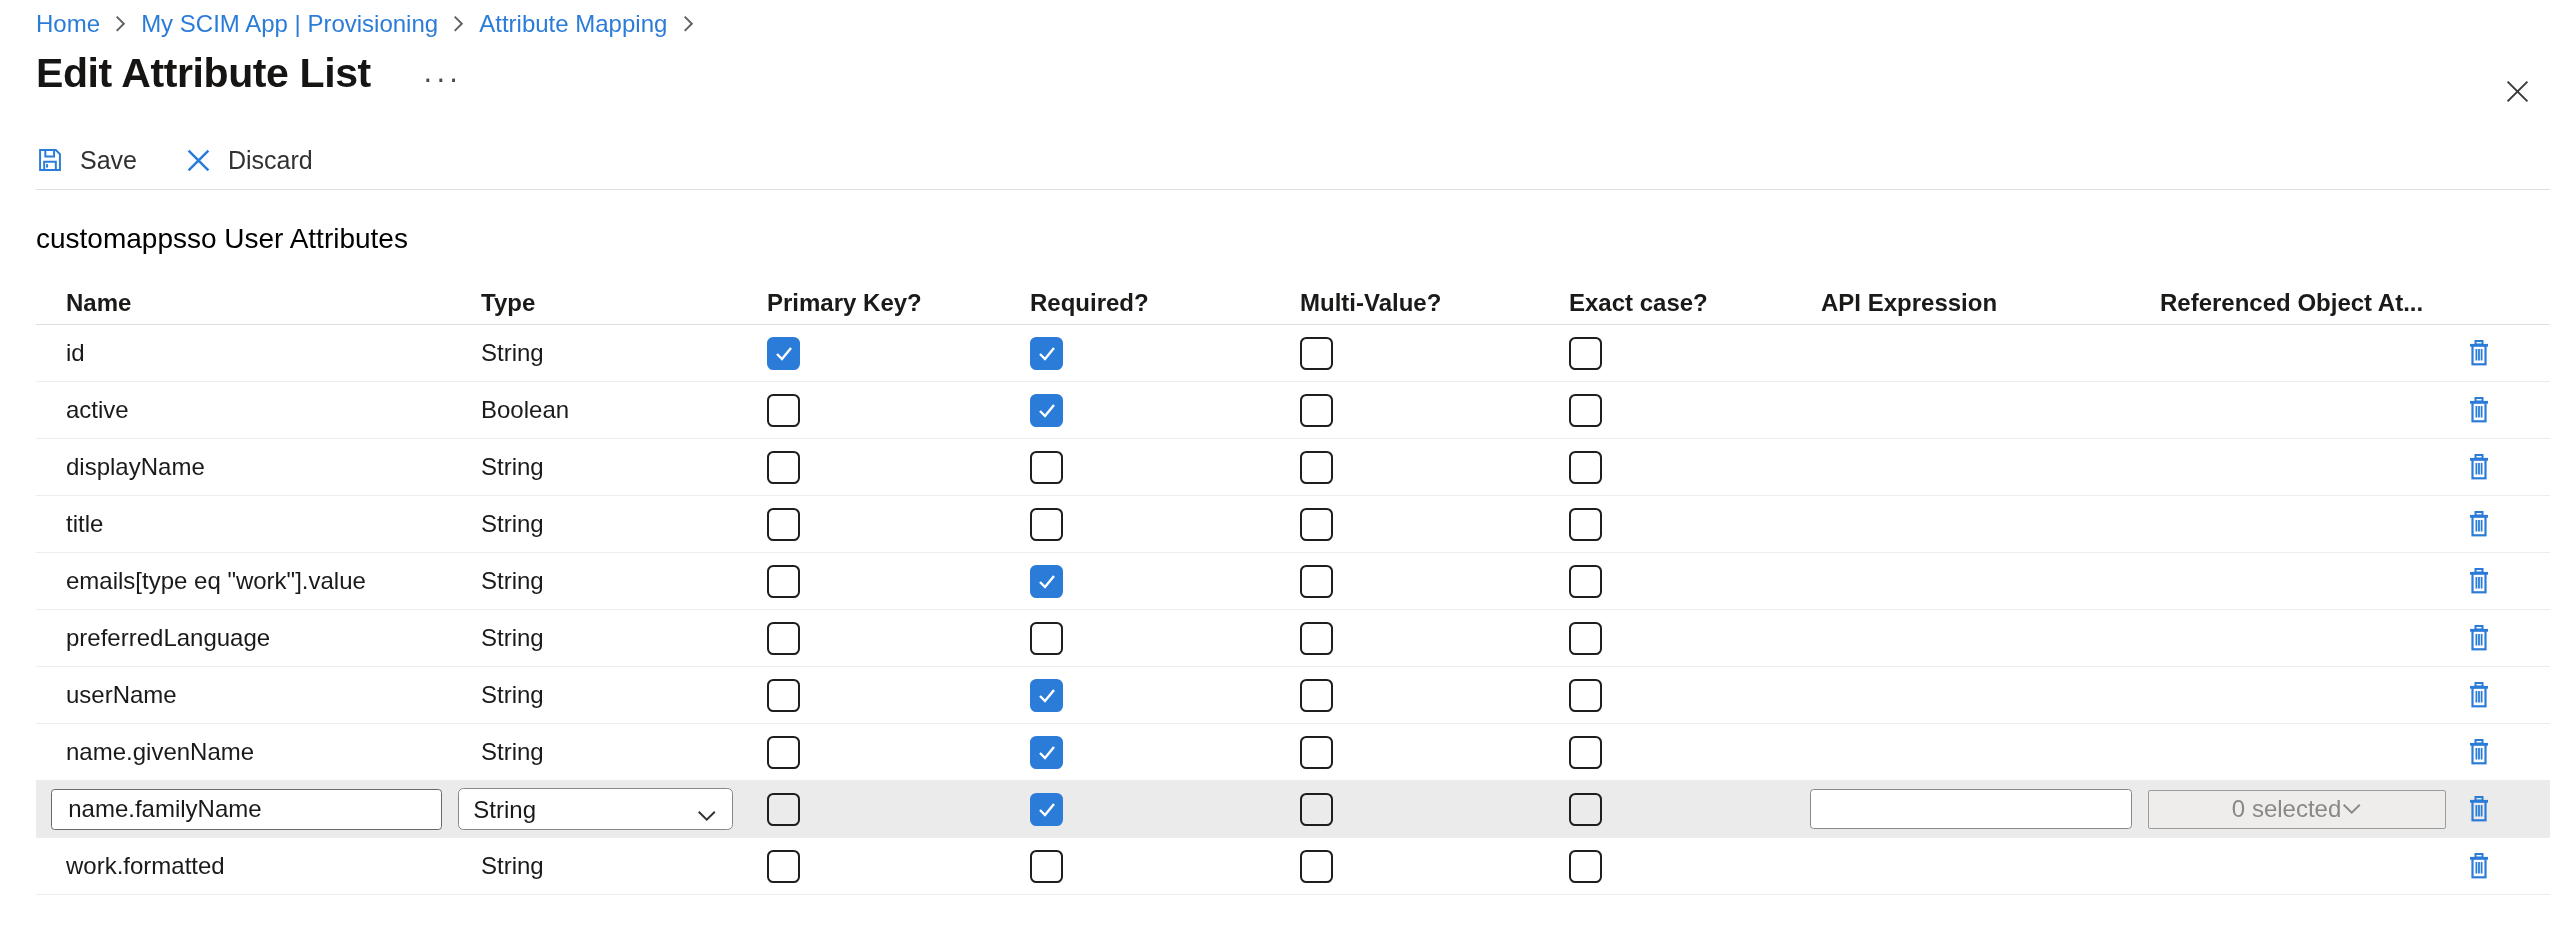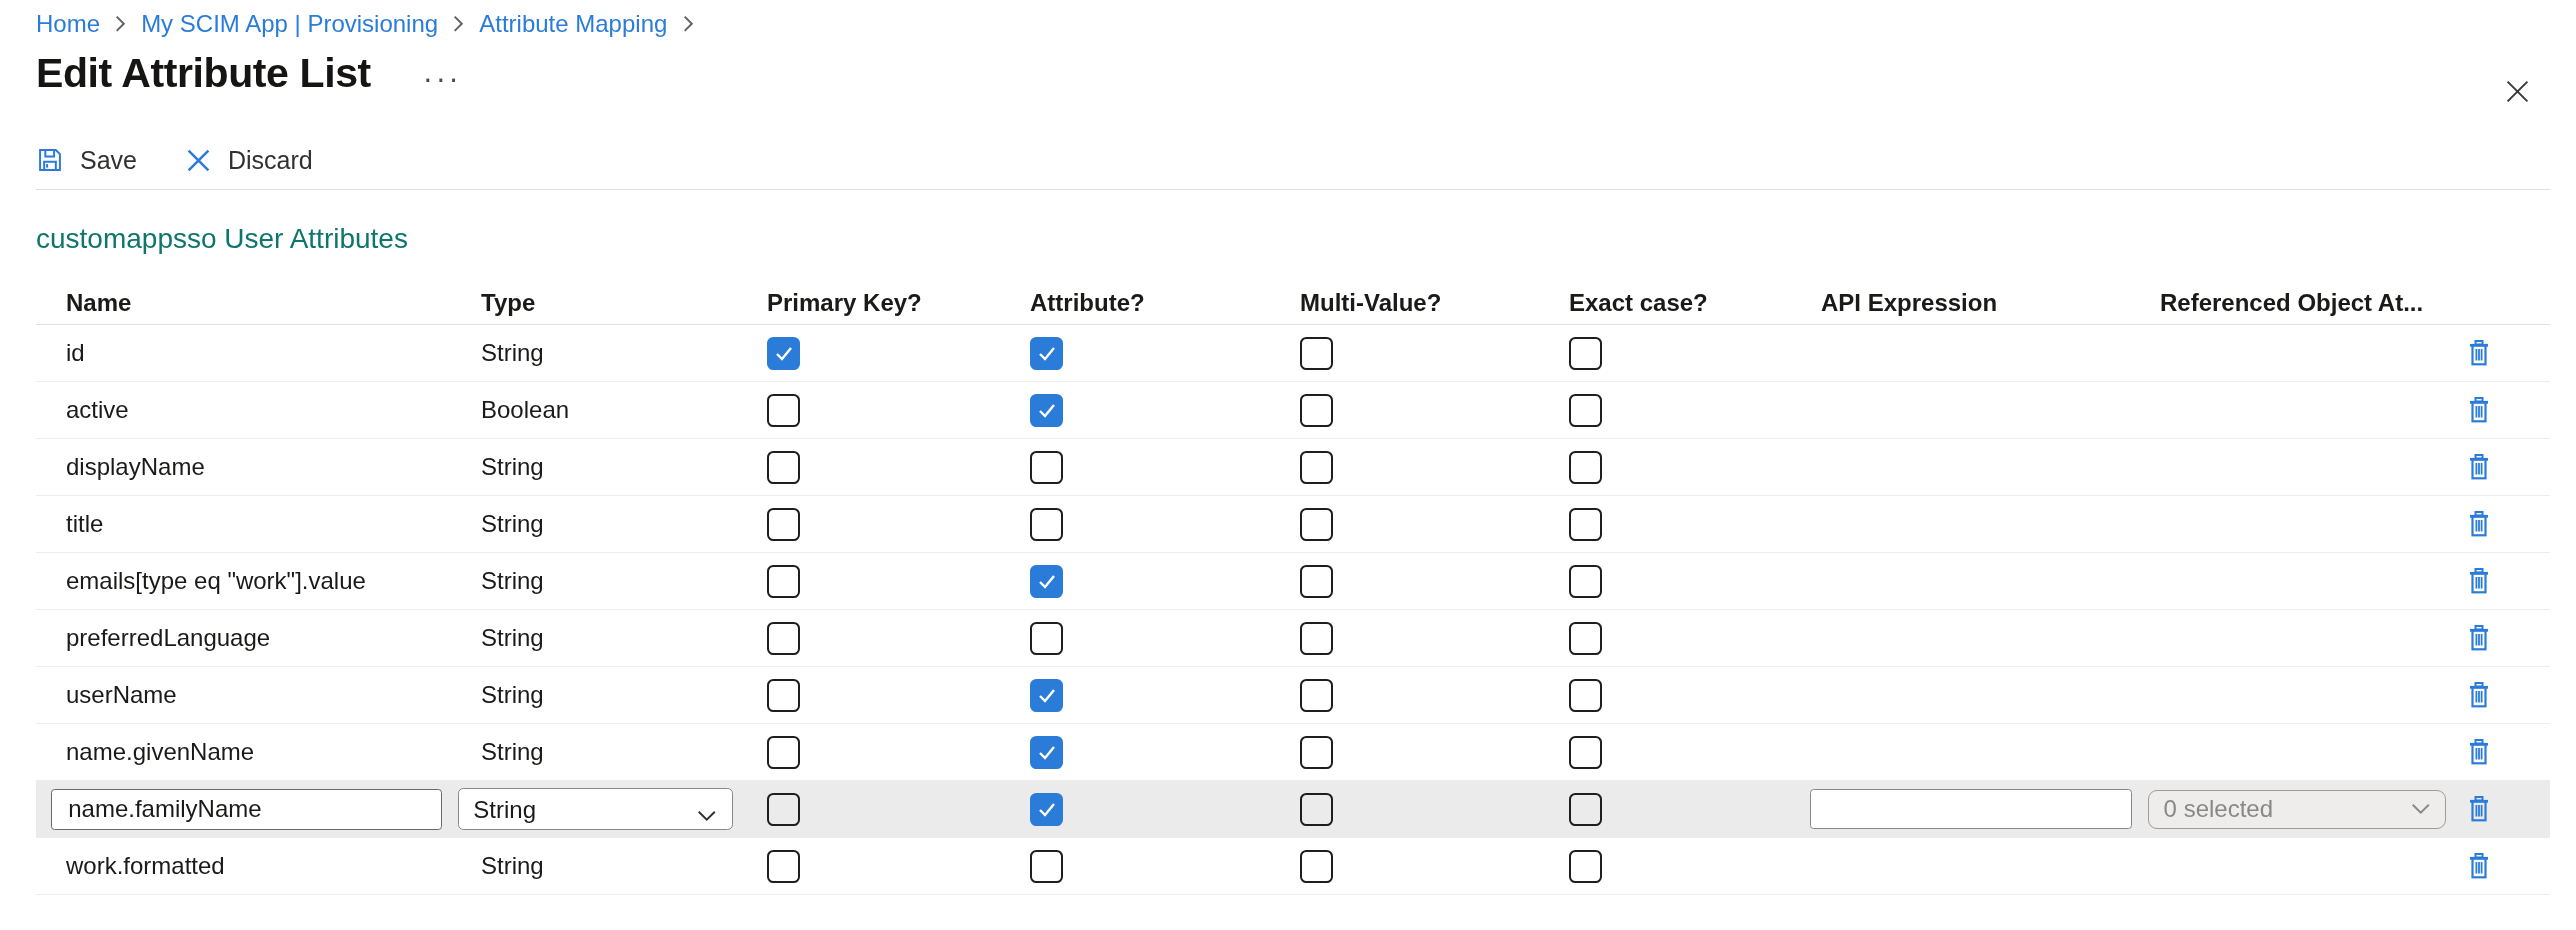--- a/index.html
+++ b/index.html
@@ -16,21 +16,21 @@
   .title-row { margin-top:14.3px; height:54px; display:flex; align-items:center; }
   .page-title { font-size:41px; font-weight:700; color:#161514; letter-spacing:-0.4px; }
   .more-dots { margin-left:52px; font-size:30.5px; color:#4a4a4a; letter-spacing:2.7px; cursor:pointer; line-height:18px; padding-top:9px; }
   .close-btn { position:absolute; top:75px; left:2501px; width:32px; height:32px; background:none; border:none; cursor:pointer; display:flex; align-items:center; justify-content:center; }
 
   
   .toolbar { margin-top:38px; height:52px; width:2514px; display:flex; align-items:center; gap:48px; border-bottom:1.8px solid #e1dfdd; padding-bottom:7.2px; }
   .tool-btn { display:flex; align-items:center; gap:16px; background:none; border:none; cursor:pointer; font-size:25px; color:#323130; font-family:inherit; }
 
   
-  .section-title { margin-top:32px; font-size:28px; line-height:34px; color:#0f766e; }
+  .section-title { margin-top:32px; font-size:28px; line-height:34px; color:#000000; }
 
   
   .attr-table { width:2514px; }
   .thead, .trow { display:grid; grid-template-columns:445px 286px 263px 270px 269px 252px 339px 305px 87px; align-items:center; }
   .thead { margin-top:25px; height:44px; border-bottom:1.8px solid #e1dfdd; }
   .th { font-size:24px; font-weight:700; color:#1b1a19; white-space:nowrap; overflow:hidden; }
   .name-pad { padding-left:30px; }
   .trow { height:57px; border-bottom:1.8px solid #ededed; }
   .cell { display:flex; align-items:center; font-size:24px; color:#1b1a19; }
   .edit-row { background:#ebebeb; }
@@ -48,22 +48,22 @@
 
   
   .name-input { margin-left:15.2px; width:391px; height:41px; border:1.8px solid #6b6966; border-radius:3.6px;
     background:#fff; font-size:24px; font-family:inherit; color:#1b1a19; padding:16px 16px; }
   .select-wrap { position:relative; margin-left:-23px; width:275px; }
   .type-select { width:275px; height:42px; border:1.8px solid #8a8886; border-radius:5.4px; background:#fff;
     font-size:24px; font-family:inherit; color:#1b1a19; padding:0 14.3px; appearance:none; -webkit-appearance:none; cursor:pointer; }
   .select-wrap .chev { position:absolute; right:16px; top:12.5px; pointer-events:none; }
   .api-input { margin-left:-10.8px; width:322px; height:40px; border:1.8px solid #8a8886; border-radius:3.6px;
     background:#fff; font-size:24px; font-family:inherit; color:#1b1a19; padding:0 14.3px; }
-  .ref-dropdown { margin-left:-11.7px; width:298px; height:39px; border:1.8px solid #9e9c9a; border-radius:9px;
-    background:#eeedec; display:flex; align-items:center; justify-content:space-between; padding:0 14.3px; cursor:pointer; }
+  .ref-dropdown { margin-left:-11.7px; width:298px; height:39px; border:1.8px solid #9e9c9a; border-radius:2px;
+    background:#eeedec; display:flex; align-items:center; justify-content:center; padding:0 14.3px; cursor:pointer; }
   .ref-dropdown .dropdown-text { font-size:24px; color:#8a8886; }
 </style>
 </head>
 <body>
 
 <div class="page">
 
   <nav class="breadcrumb">
     <a class="crumb">Home</a>
     <span class="crumb-sep">
@@ -119,21 +119,21 @@
     </button>
   </div>
 
   <div class="section-title">customappsso User Attributes</div>
 
   <div class="attr-table">
     <div class="thead">
       <div class="th name-pad">Name</div>
       <div class="th">Type</div>
       <div class="th">Primary Key?</div>
-      <div class="th">Attribute?</div>
+      <div class="th">Required?</div>
       <div class="th">Multi-Value?</div>
       <div class="th">Exact case?</div>
       <div class="th">API Expression</div>
       <div class="th">Referenced Object At...</div>
       <div class="th"></div>
     </div>
     <div id="rows-container">
         <div class="trow">
     <div class="cell name-pad">
             <span class="row-name">id</span>

